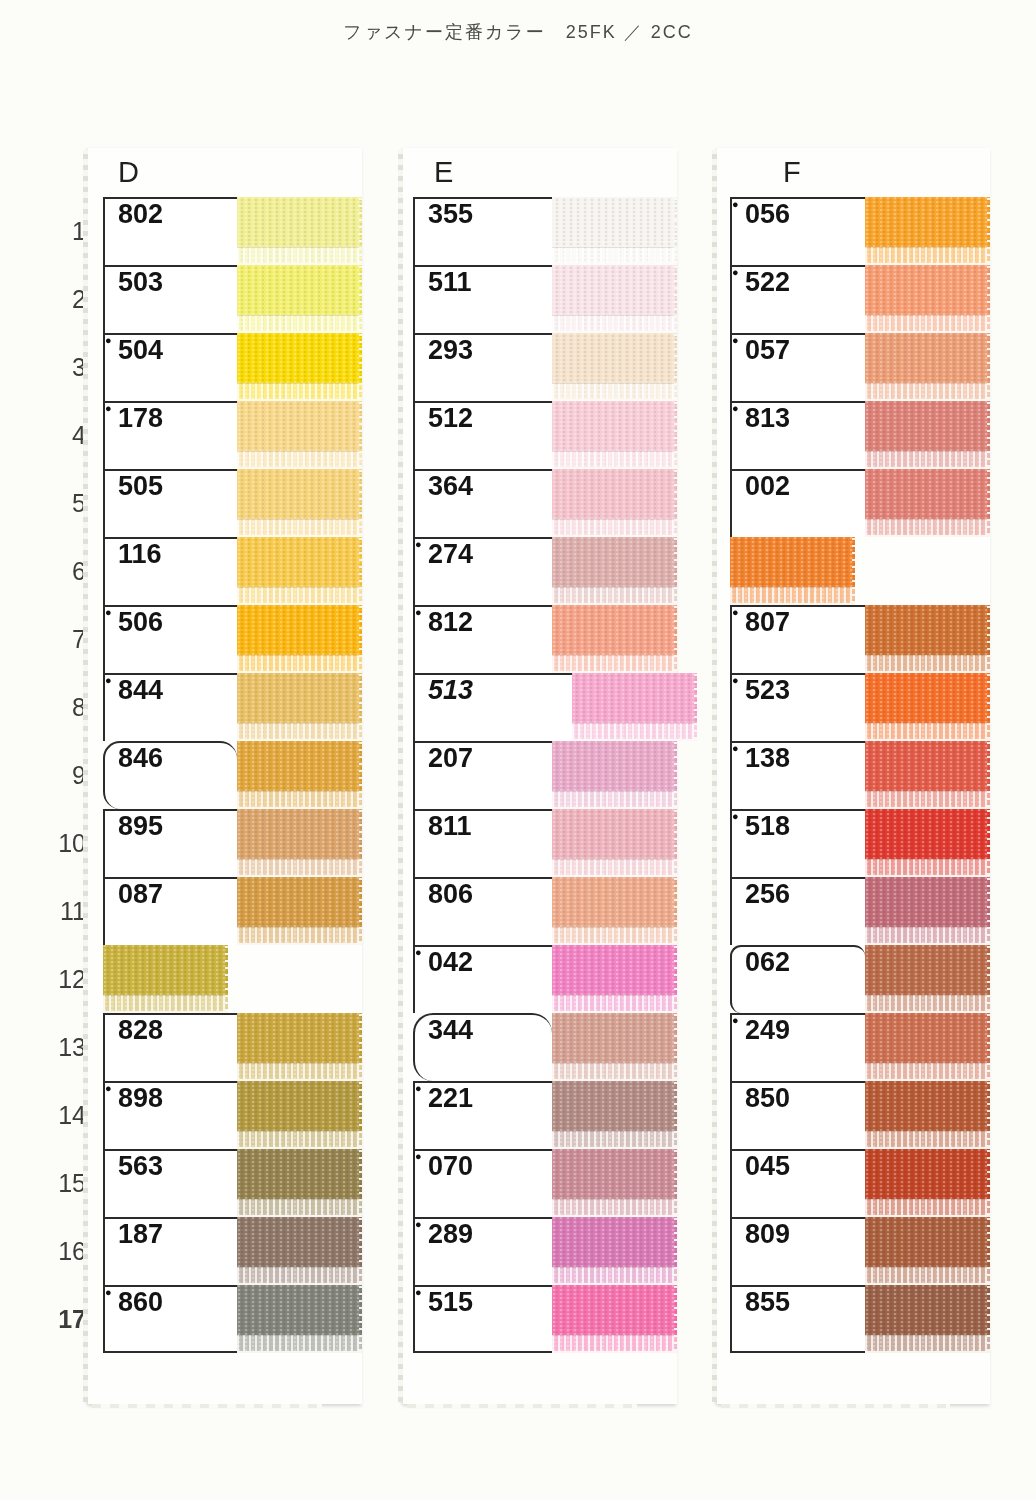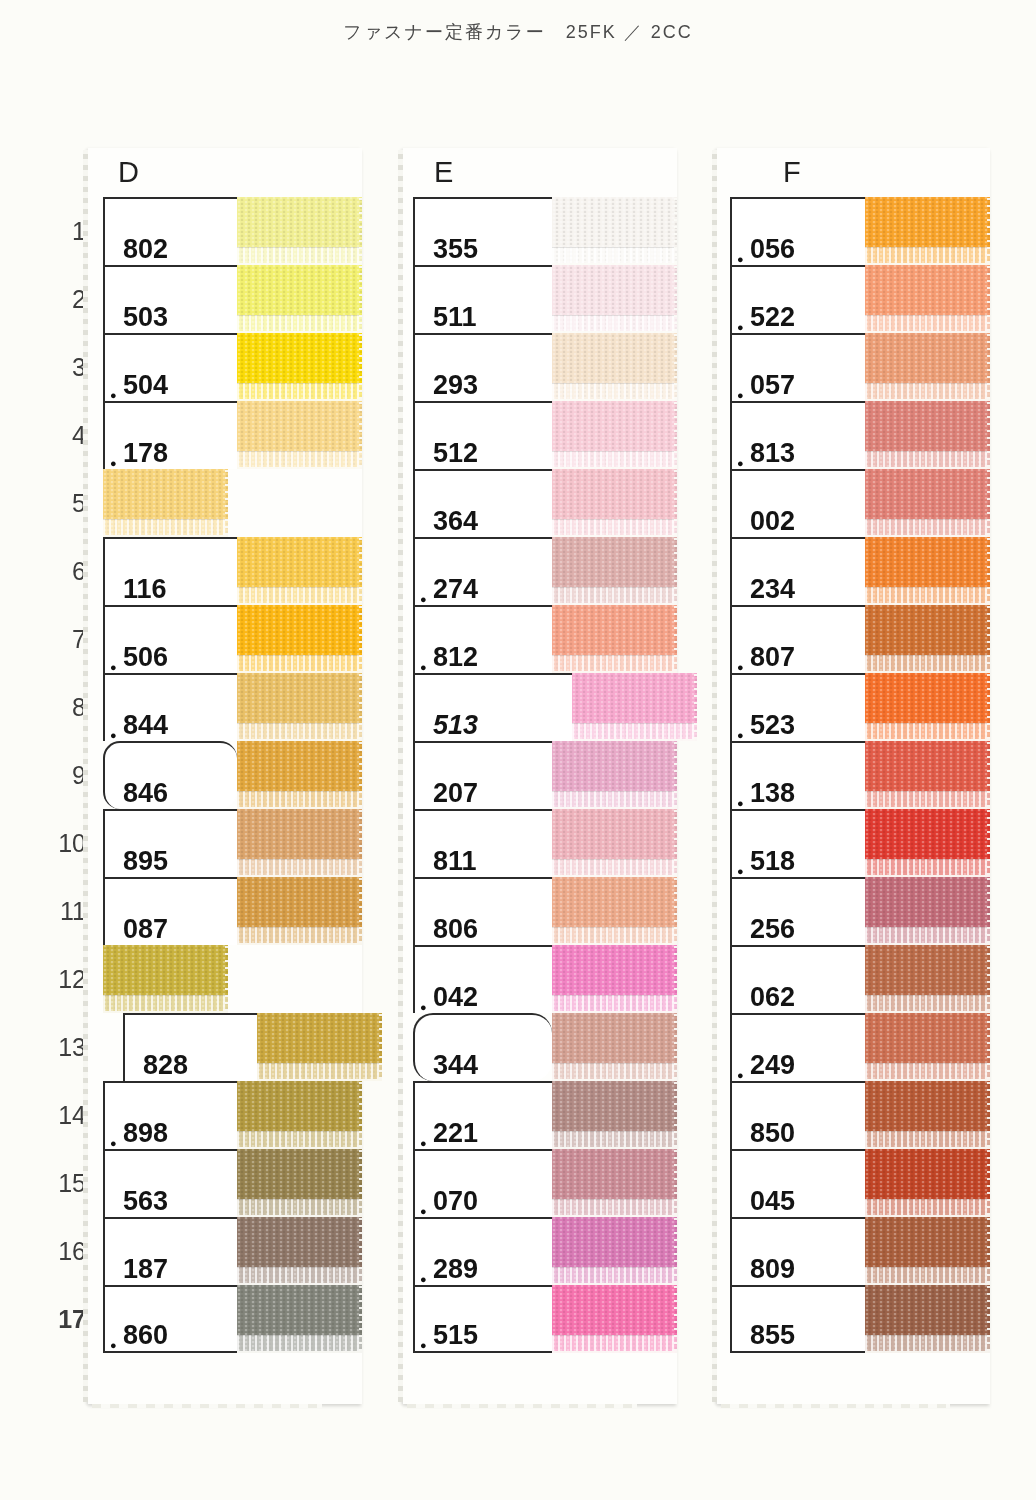--- a/index.html
+++ b/index.html
@@ -28,21 +28,21 @@
     content:'';position:absolute;left:4px;right:40px;bottom:-4px;height:4px;
     background:repeating-linear-gradient(90deg,#ececE4 0 9px,#fafaf6 9px 18px);
   }
   .card-header{
     position:absolute;top:8px;font-size:29px;color:#1f1f1f;font-weight:400;
   }
   .rows{position:absolute;top:49px}
   .row{display:flex;height:68px}
   .cell{
     box-sizing:border-box;border-top:2px solid #2b2b2b;border-left:2px solid #2b2b2b;
-    background:#fff;display:flex;align-items:flex-end;padding-left:5px;
+    background:#fff;display:flex;align-items:flex-start;
   }
   .row:last-child .cell{border-bottom:2px solid #2b2b2b}
   .dot{flex:0 0 13px;width:13px;font-size:11px;color:#111;line-height:1}
   .dot.hide{visibility:hidden}
   .code{font-size:27px;font-weight:700;color:#141414}
   .swatch{
     position:relative;width:125px;box-sizing:border-box;
     background-color:var(--c);
     background-image:
       radial-gradient(circle at 2px 1px, rgba(255,255,255,.30) 1px, transparent 1.7px),
@@ -119,20 +119,24 @@
         <div class="row">
           <div class="cell" style="width: 134px;">
             <span class="dot">●</span>
             <span class="code">178</span>
           </div>
           <div class="swatch" style="--c: #f8d88b;">
             <div class="teeth"></div>
           </div>
         </div>
         <div class="row">
+          <div class="cell" style="width: 134px;">
+            <span class="dot hide">●</span>
+            <span class="code">505</span>
+          </div>
           <div class="swatch" style="--c: #f7d47b;">
             <div class="teeth"></div>
           </div>
         </div>
         <div class="row">
           <div class="cell" style="width: 134px;">
             <span class="dot hide">●</span>
             <span class="code">116</span>
           </div>
           <div class="swatch" style="--c: #f8ca4d;">
@@ -183,21 +187,21 @@
           <div class="swatch" style="--c: #d69c46;">
             <div class="teeth"></div>
           </div>
         </div>
         <div class="row">
           <div class="swatch" style="--c: #c9b23e;">
             <div class="teeth"></div>
           </div>
         </div>
         <div class="row">
-          <div class="cell" style="width: 134px; margin-left: 20px;">
+          <div class="cell" style="width: 134px;">
             <span class="dot hide">●</span>
             <span class="code">828</span>
           </div>
           <div class="swatch" style="--c: #caa73e;">
             <div class="teeth"></div>
           </div>
         </div>
         <div class="row">
           <div class="cell" style="width: 134px;">
             <span class="dot">●</span>
@@ -436,24 +440,20 @@
         <div class="row">
           <div class="cell" style="width: 135px;">
             <span class="dot hide">●</span>
             <span class="code">002</span>
           </div>
           <div class="swatch" style="--c: #e18176;">
             <div class="teeth"></div>
           </div>
         </div>
         <div class="row">
-          <div class="cell" style="width: 135px;">
-            <span class="dot hide">●</span>
-            <span class="code">234</span>
-          </div>
           <div class="swatch" style="--c: #f2832e;">
             <div class="teeth"></div>
           </div>
         </div>
         <div class="row">
           <div class="cell" style="width: 135px;">
             <span class="dot">●</span>
             <span class="code">807</span>
           </div>
           <div class="swatch" style="--c: #cf7132;">
@@ -490,21 +490,21 @@
         <div class="row">
           <div class="cell" style="width: 135px;">
             <span class="dot hide">●</span>
             <span class="code">256</span>
           </div>
           <div class="swatch" style="--c: #c16b78;">
             <div class="teeth"></div>
           </div>
         </div>
         <div class="row">
-          <div class="cell" style="width: 135px;">
+          <div class="cell" style="width: 135px; border-radius: 11px;">
             <span class="dot hide">●</span>
             <span class="code">062</span>
           </div>
           <div class="swatch" style="--c: #ba6b49;">
             <div class="teeth"></div>
           </div>
         </div>
         <div class="row">
           <div class="cell" style="width: 135px;">
             <span class="dot">●</span>

